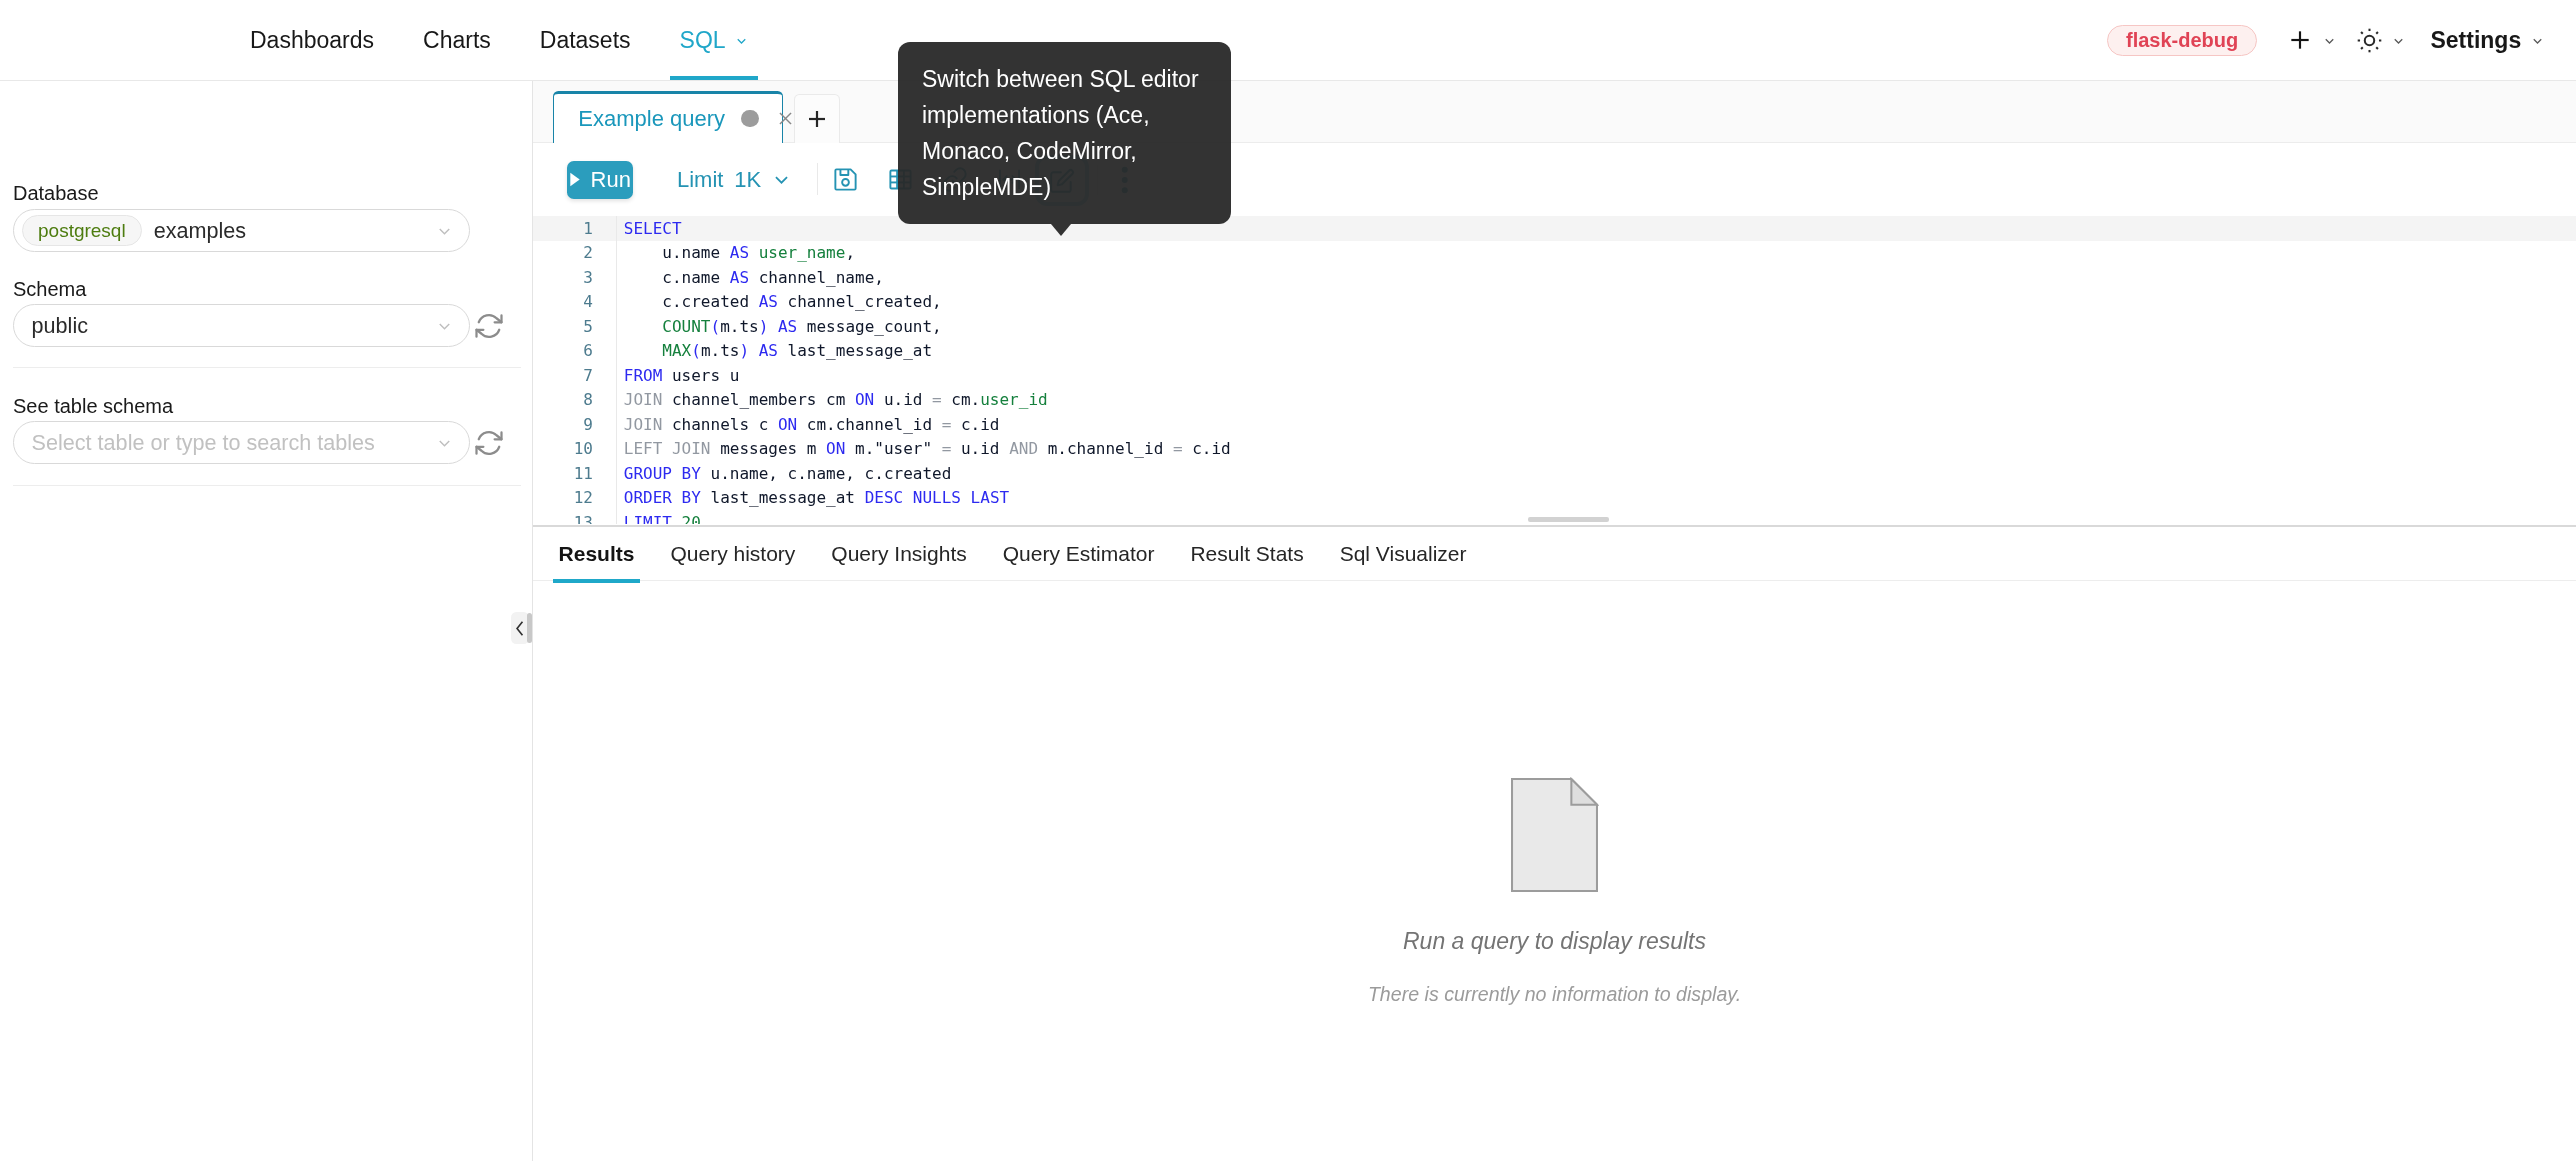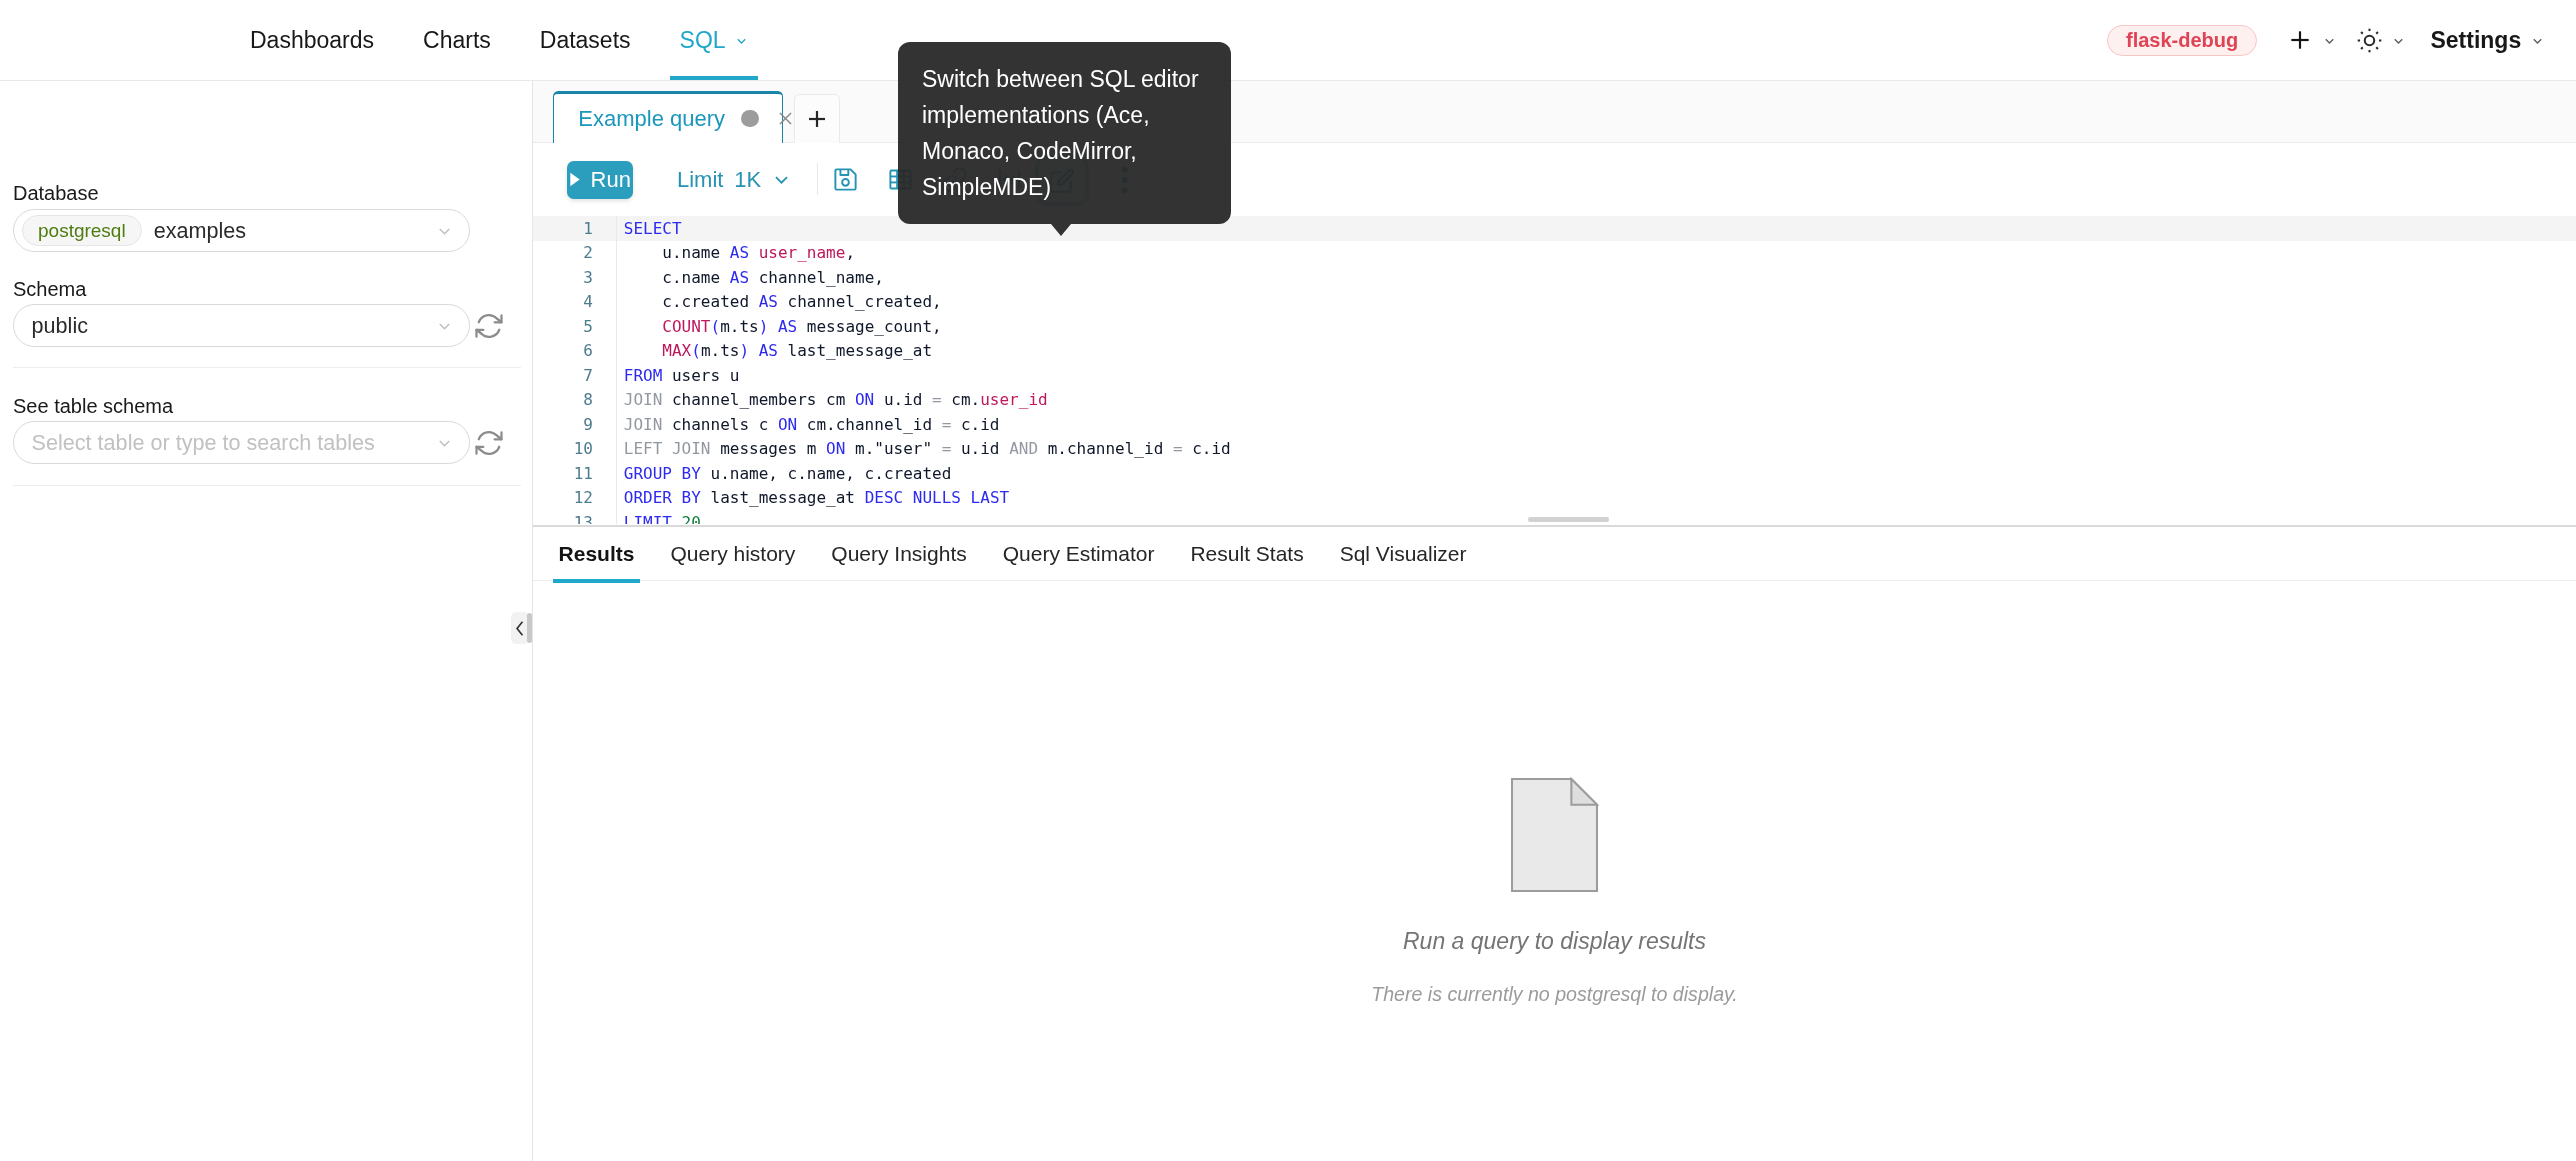--- a/index.html
+++ b/index.html
@@ -76,21 +76,21 @@
                    border-top:12px solid rgba(40,40,40,0.95); }
 
   
   #editor { position:absolute; left:533px; top:216px; width:2043px; height:308px; background:#fff; overflow:hidden; }
   .code-row { display:flex; height:24.5px; align-items:center; }
   .code-row.active-line { background:#f4f4f4; }
   .ln { width:84px; flex:none; text-align:right; padding-right:23px; color:#4d7b8e;
         font-family:"DejaVu Sans Mono", monospace; font-size:16px; border-right:1.4px solid #e9e9e9; height:100%;
         display:flex; align-items:center; justify-content:flex-end; }
   .ct { font-family:"DejaVu Sans Mono", monospace; font-size:16px; color:#202124; white-space:pre; padding-left:6.8px; }
-  .tk-kw { color:#2d2af0; } .tk-kw2 { color:#9298a1; } .tk-fn { color:#be185d; }
+  .tk-kw { color:#2d2af0; } .tk-kw2 { color:#9298a1; } .tk-fn { color:#15803d; }
   .tk-id { color:#0f172a; } .tk-num { color:#15803d; }
 
   
   #split-divider { position:absolute; left:533px; top:525px; width:2043px; height:2px; background:#d9d9d9; }
   .split-grip { position:absolute; left:1528px; width:81px; height:4.7px; background:#d2d2d2; border-radius:2px; cursor:row-resize; }
 
   
   #results { position:absolute; left:533px; top:527px; width:2043px; height:635px; background:#fff; }
   #results-tabs { position:relative; height:54px; display:flex; align-items:center; padding-left:23.6px; gap:32px;
                   border-bottom:1.4px solid #ededed; }
@@ -383,16 +383,16 @@
       <div class="rtab">Query Estimator</div>
       <div class="rtab">Result Stats</div>
       <div class="rtab">Sql Visualizer</div>
     </div>
   <div id="results-body">
     <svg width="89" height="116" viewBox="0 0 132 172">
       <polygon points="3,3 91,3 129,41 129,169 3,169" fill="#e9e9e9" stroke="#9c9c9c" stroke-width="3"></polygon>
       <polygon points="91,3 91,41 129,41" fill="#dedede" stroke="#9c9c9c" stroke-width="3"></polygon>
     </svg>
     <div id="empty-title">Run a query to display results</div>
-    <div id="empty-subtitle">There is currently no postgresql to display.</div>
+    <div id="empty-subtitle">There is currently no information to display.</div>
   </div>
 </div>
 
 
 </body></html>

